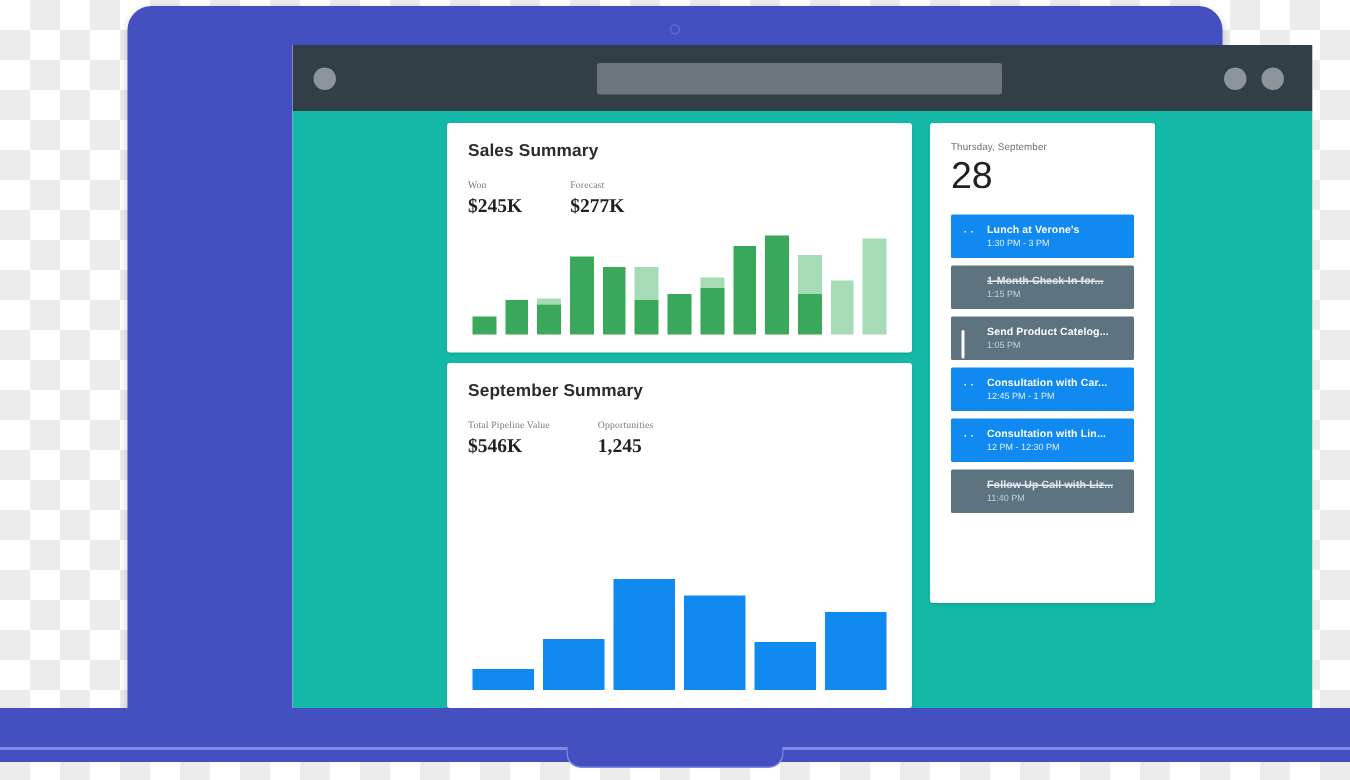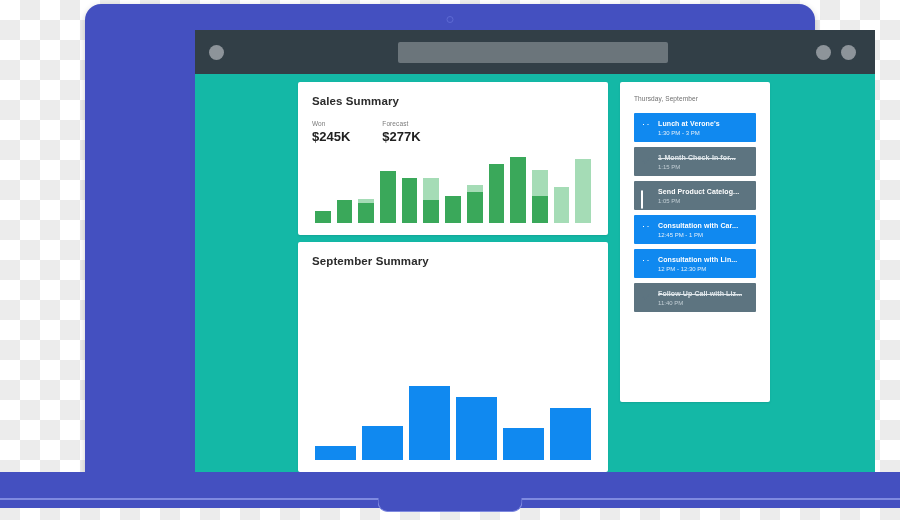--- a/index.html
+++ b/index.html
@@ -60,21 +60,21 @@
   .page{padding:16px;position:relative;height:400px;background:#14b8a6;}
   .card{background:#fff;border-radius:2px;box-shadow:0 1px 2px rgba(0,0,0,.10);position:absolute;}
   .card-title{font-size:11.5px;font-weight:bold;color:#2b2b2b;letter-spacing:.1px;}
 
   #sales-card{left:103px;top:8px;width:310px;height:153px;}
   #pipeline-card{left:103px;top:168px;width:310px;height:230px;}
   #agenda-card{left:425px;top:8px;width:150px;height:320px;}
 
   .pad{padding:13px 14px 0 14px;}
   .kpis{display:flex;margin-top:12px;}
-  .kpi{margin-right:32px;}
+  .kpi{margin-right:32px;font-family:Liberation Serif, serif;}
   .kpi-label{font-size:6.5px;color:#7b7b7b;letter-spacing:.1px;line-height:9px;}
   .kpi-value{font-size:13px;font-weight:bold;color:#212121;line-height:16px;margin-top:1px;}
 
   .chart{position:absolute;left:14px;right:14px;bottom:12px;display:flex;align-items:flex-end;}
   #sales-chart{height:70px;}
   #pipeline-chart{height:76px;}
   .bar{flex:1;margin:0 3px;display:flex;flex-direction:column;justify-content:flex-end;height:100%;}
   .seg-top{width:100%;}
   .seg-bot{width:100%;}
 
@@ -179,20 +179,30 @@
               </div>
               <div class="bar">
                 <div class="seg-top" style="height: 92%; background: rgb(165, 220, 182);"></div>
               </div>
             </div>
         </div>
 
         <div class="card" id="pipeline-card">
           <div class="pad">
             <div class="card-title">September Summary</div>
+            <div class="kpis">
+              <div class="kpi">
+                <div class="kpi-label">Total Pipeline Value</div>
+                <div class="kpi-value">$546K</div>
+              </div>
+              <div class="kpi">
+                <div class="kpi-label">Opportunities</div>
+                <div class="kpi-value">1,245</div>
+              </div>
+            </div>
           </div>
           <div class="chart" id="pipeline-chart">
               <div class="bar">
                 <div class="seg-bot" style="height: 18%; background: rgb(16, 137, 240);"></div>
               </div>
               <div class="bar">
                 <div class="seg-bot" style="height: 45%; background: rgb(16, 137, 240);"></div>
               </div>
               <div class="bar">
                 <div class="seg-bot" style="height: 97%; background: rgb(16, 137, 240);"></div>
@@ -205,20 +215,21 @@
               </div>
               <div class="bar">
                 <div class="seg-bot" style="height: 68%; background: rgb(16, 137, 240);"></div>
               </div>
             </div>
         </div>
 
         <div class="card" id="agenda-card">
           <div class="pad">
             <div class="agenda-day">Thursday, September</div>
+            <div class="agenda-date">28</div>
             <div class="agenda-list" id="agenda-list">
                 <div class="ev blue">
                   <span class="ev-ico"><span class="cal-ico"></span></span>
                   <div class="ev-txt">
                     <div class="ev-title">Lunch at Verone's</div>
                     <div class="ev-time">1:30 PM - 3 PM</div>
                   </div>
                 </div>
                 <div class="ev slate">
                   <span class="ev-ico"><span class="chk on"></span></span>

